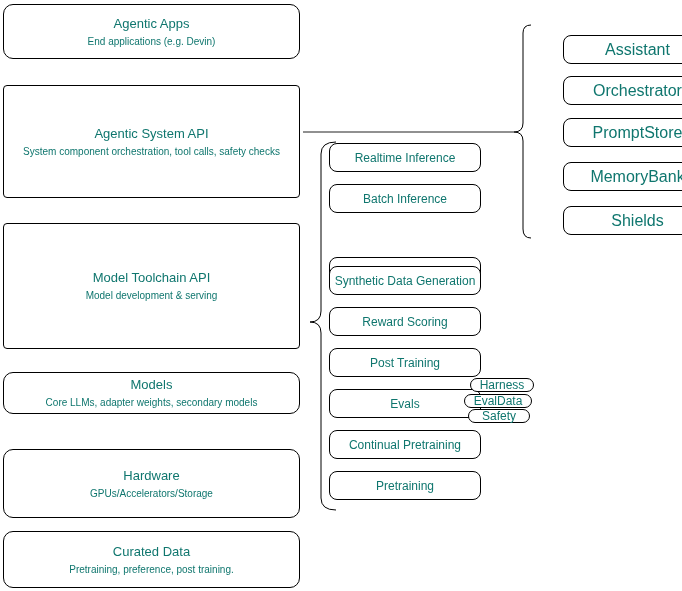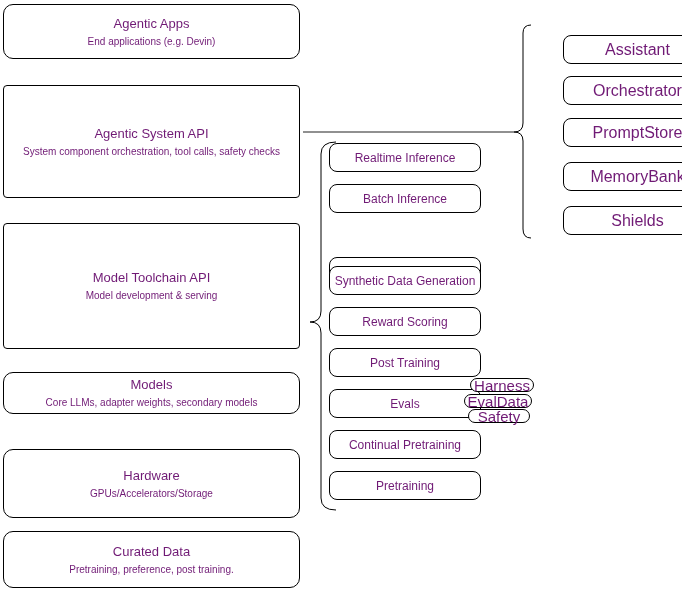--- a/index.html
+++ b/index.html
@@ -2,21 +2,21 @@
 <html><head>
 <meta charset="utf-8">
 <style>
   html, body { margin: 0; padding: 0; background: #ffffff; }
   #canvas {
     position: relative;
     width: 682px;
     height: 591px;
     background: #ffffff;
     font-family: "Liberation Sans", sans-serif;
-    color: #701a75;
+    color: #0f766e;
     overflow: hidden;
   }
   #connector-layer {
     position: absolute;
     left: 0; top: 0;
     width: 682px; height: 591px;
     z-index: 0;
   }
   .node {
     position: absolute;
@@ -45,21 +45,21 @@
     border-radius: 8px;
     font-size: 16px;
     margin-left: 33px;
   }
   .pill {
     position: absolute;
     box-sizing: border-box;
     border: 1px solid #000000;
     background: #ffffff;
     border-radius: 8px;
-    font-size: 15px;
+    font-size: 12px;
     display: flex;
     align-items: center;
     justify-content: center;
     text-align: center;
     z-index: 2;
   }
   
   #node-agentic-apps       { top: 4px;   height: 55px; }
   #node-agentic-system-api { top: 85px;  height: 113px; }
   #node-model-toolchain    { top: 223px; height: 126px; }

